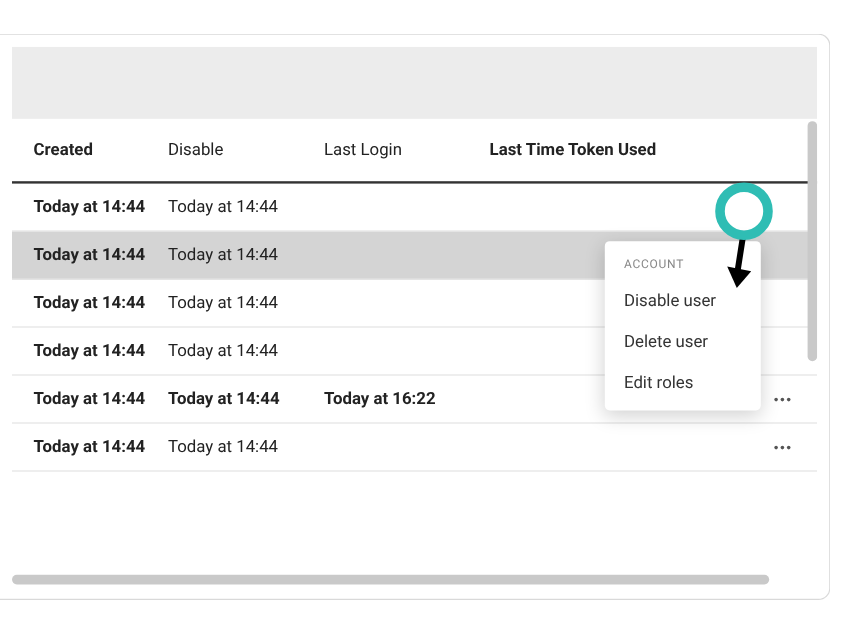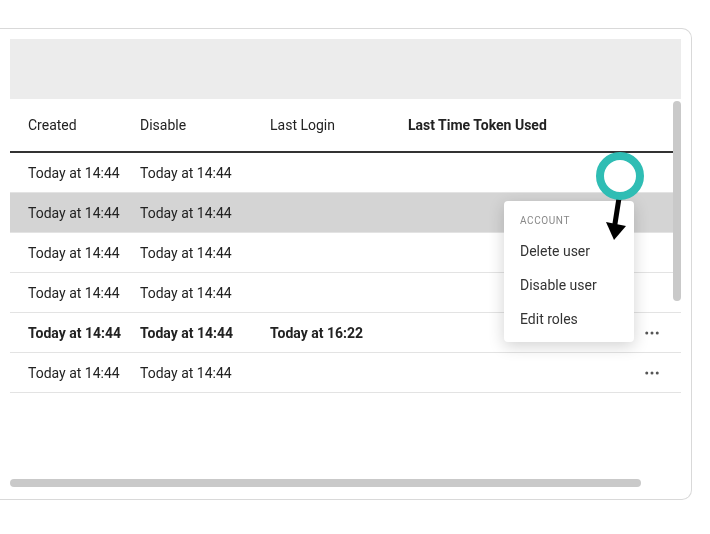--- a/index.html
+++ b/index.html
@@ -41,21 +41,21 @@
     position: relative;
   }
   .table-header {
     display: flex;
     align-items: center;
     height: 54px;
     font-size: 14px;
     color: #222;
     border-bottom: 2px solid #333;
   }
-  .col-created { width: 130px; padding-left: 18px; }
+  .col-created { width: 130px; padding-left: 18px; font-weight: bold; }
   .col-updated { width: 130px; }
   .col-login   { width: 138px; }
   .col-token   { flex: 1; font-weight: bold; }
   .col-actions { width: 58px; text-align: center; }
 
   .row {
     display: flex;
     align-items: center;
     height: 40px;
     font-size: 14px;
@@ -215,22 +215,22 @@
         </div>
     </div>
 
     <div class="scrollbar-v"></div>
     <div class="scrollbar-h"></div>
   </div>
 </div>
 
 <div class="menu" style="left:504px; top:201px;">
   <div class="menu-header">ACCOUNT</div>
+  <div class="menu-item">Disable user</div>
   <div class="menu-item">Delete user</div>
-  <div class="menu-item">Disable user</div>
   <div class="menu-item">Edit roles</div>
 </div>
 
 <div class="callout-circle" style="left:596px; top:152px;"></div>
 
 <svg class="arrow" style="left:600px; top:196px;" width="32" height="52" viewBox="0 0 32 52">
   <path d="M19 2 L14 34" stroke="#000" stroke-width="5" fill="none"></path>
   <path d="M6 26 L14 44 L26 30 Z" fill="#000"></path>
 </svg>
 

